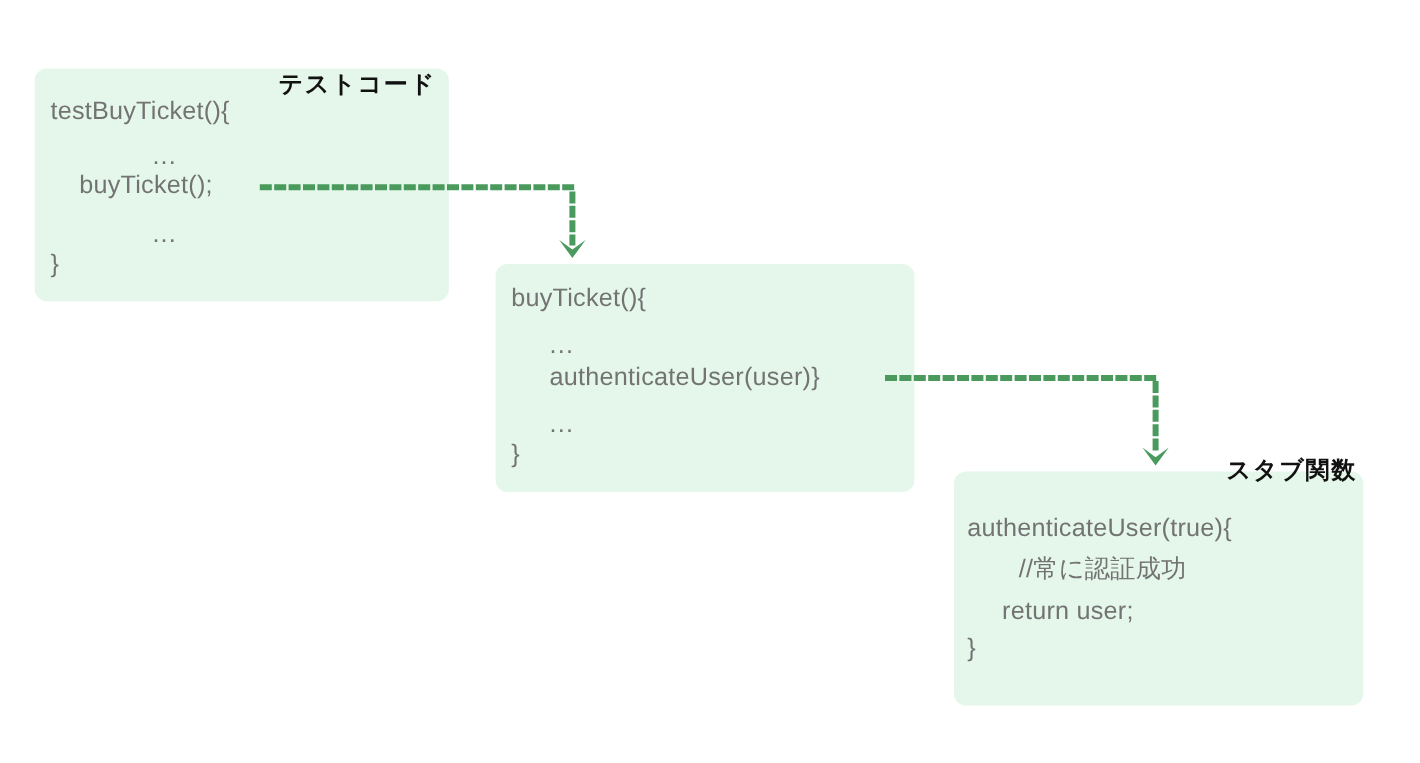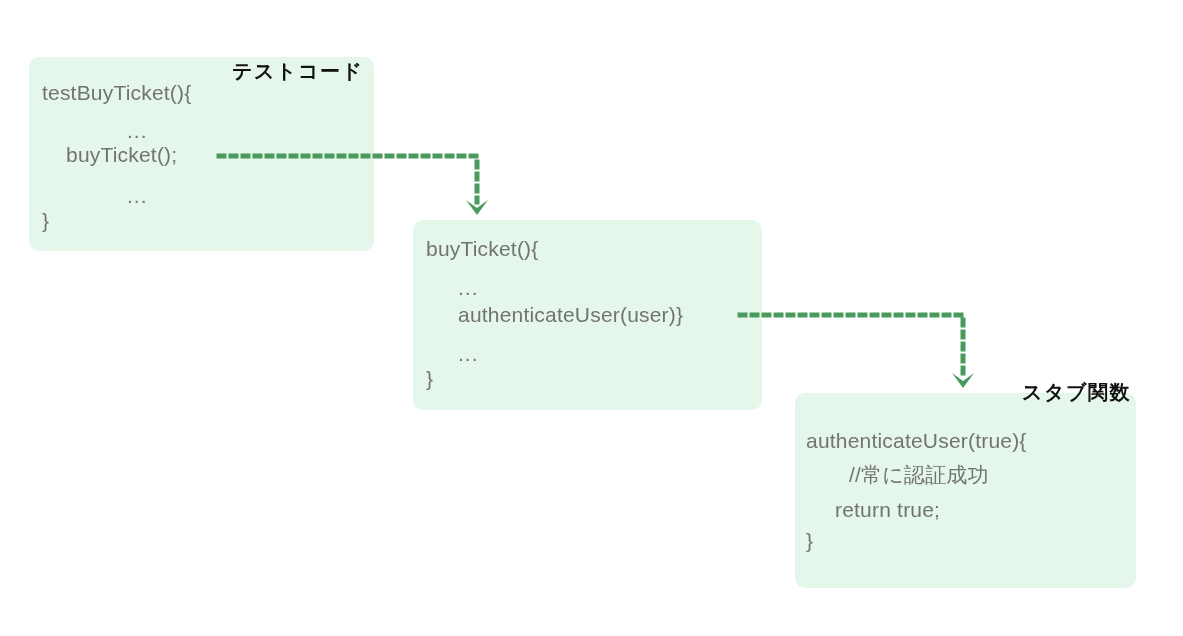--- a/index.html
+++ b/index.html
@@ -72,21 +72,21 @@
   <div class="code-line" style="left:426px; top:238px;">buyTicket(){</div>
   <div class="code-line small-dots" style="left:458px; top:277px;">...</div>
   <div class="code-line" style="left:458px; top:304px;">authenticateUser(user)}</div>
   <div class="code-line small-dots" style="left:458px; top:343px;">...</div>
   <div class="code-line" style="left:426px; top:368px;">}</div>
 
   <div class="code-box" style="left:795px; top:393px; width:341px; height:195px;"></div>
   <div class="box-label" style="left:1022px; top:382px;">スタブ関数</div>
   <div class="code-line" style="left:806px; top:430px;">authenticateUser(true){</div>
   <div class="code-line" style="left:807px; top:464px;margin-left:42px;">//常に認証成功</div>
-  <div class="code-line" style="left:835px; top:499px;">return true;</div>
+  <div class="code-line" style="left:835px; top:499px;">return user;</div>
   <div class="code-line" style="left:806px; top:530px;">}</div>
 
   <svg class="connectors" viewBox="0 0 1183 636">
     <g>
       <path d="M 219 156 L 477 156 L 477 202" fill="none" stroke="#4a9a5e" stroke-width="5" stroke-dasharray="5 7" stroke-linecap="square"></path>
       <path d="M 466 200 L 477 215 L 488 200 L 477 208 Z" fill="#4a9a5e"></path>
     </g>
     <g>
       <path d="M 740 315 L 963 315 L 963 375" fill="none" stroke="#4a9a5e" stroke-width="5" stroke-dasharray="5 7" stroke-linecap="square"></path>
       <path d="M 952 373 L 963 388 L 974 373 L 963 381 Z" fill="#4a9a5e"></path>

